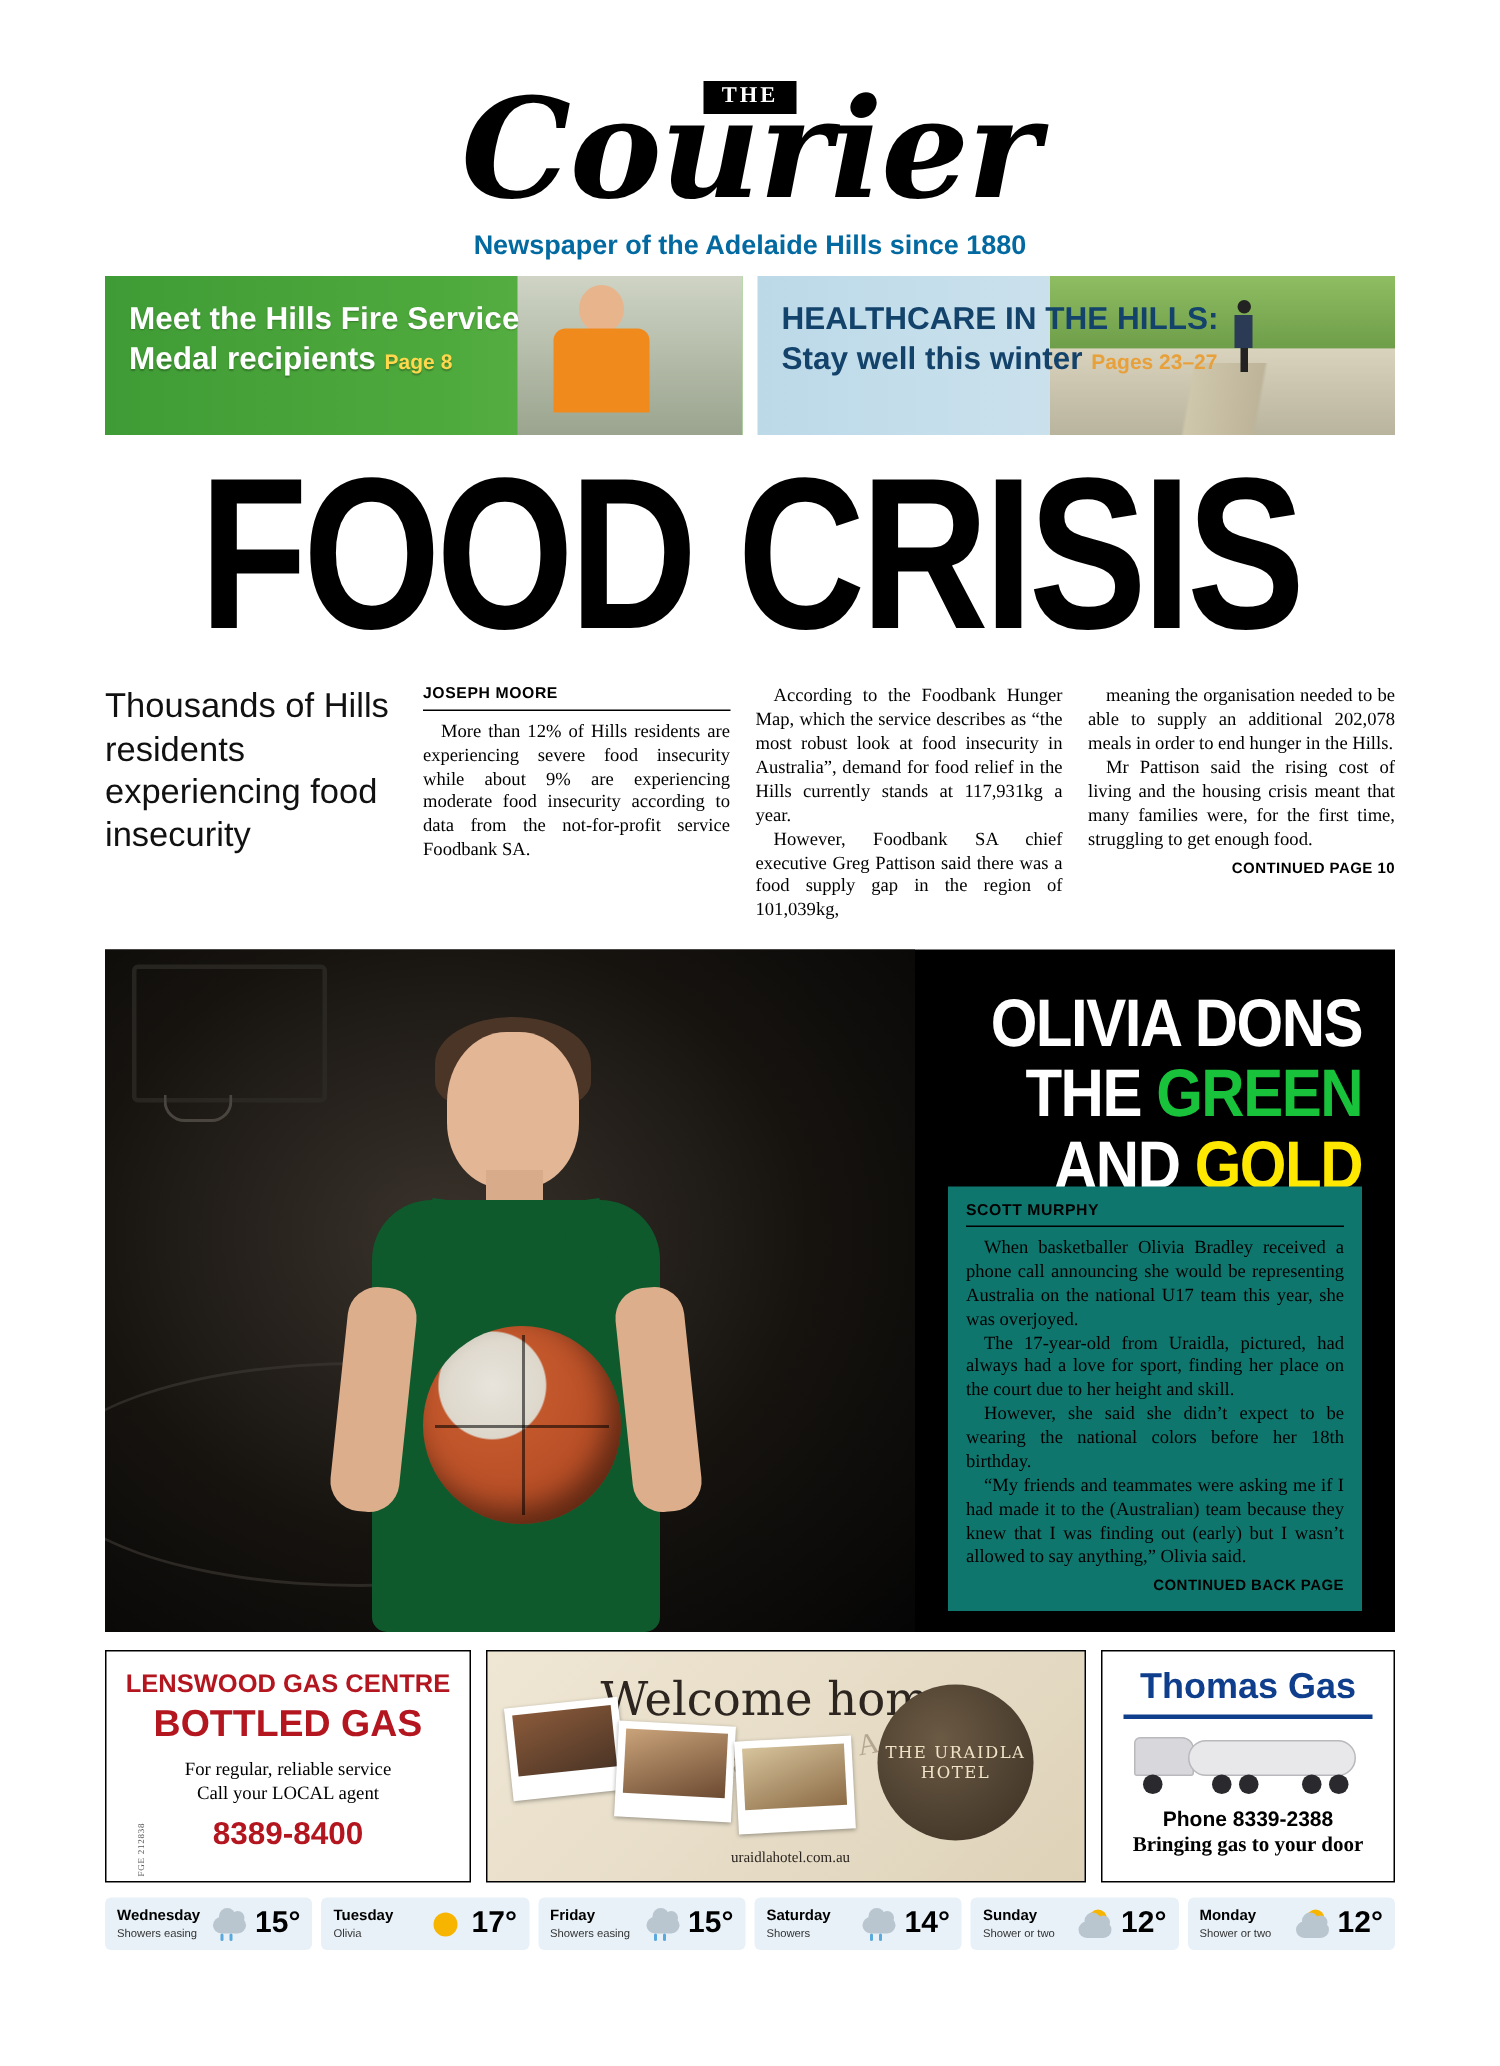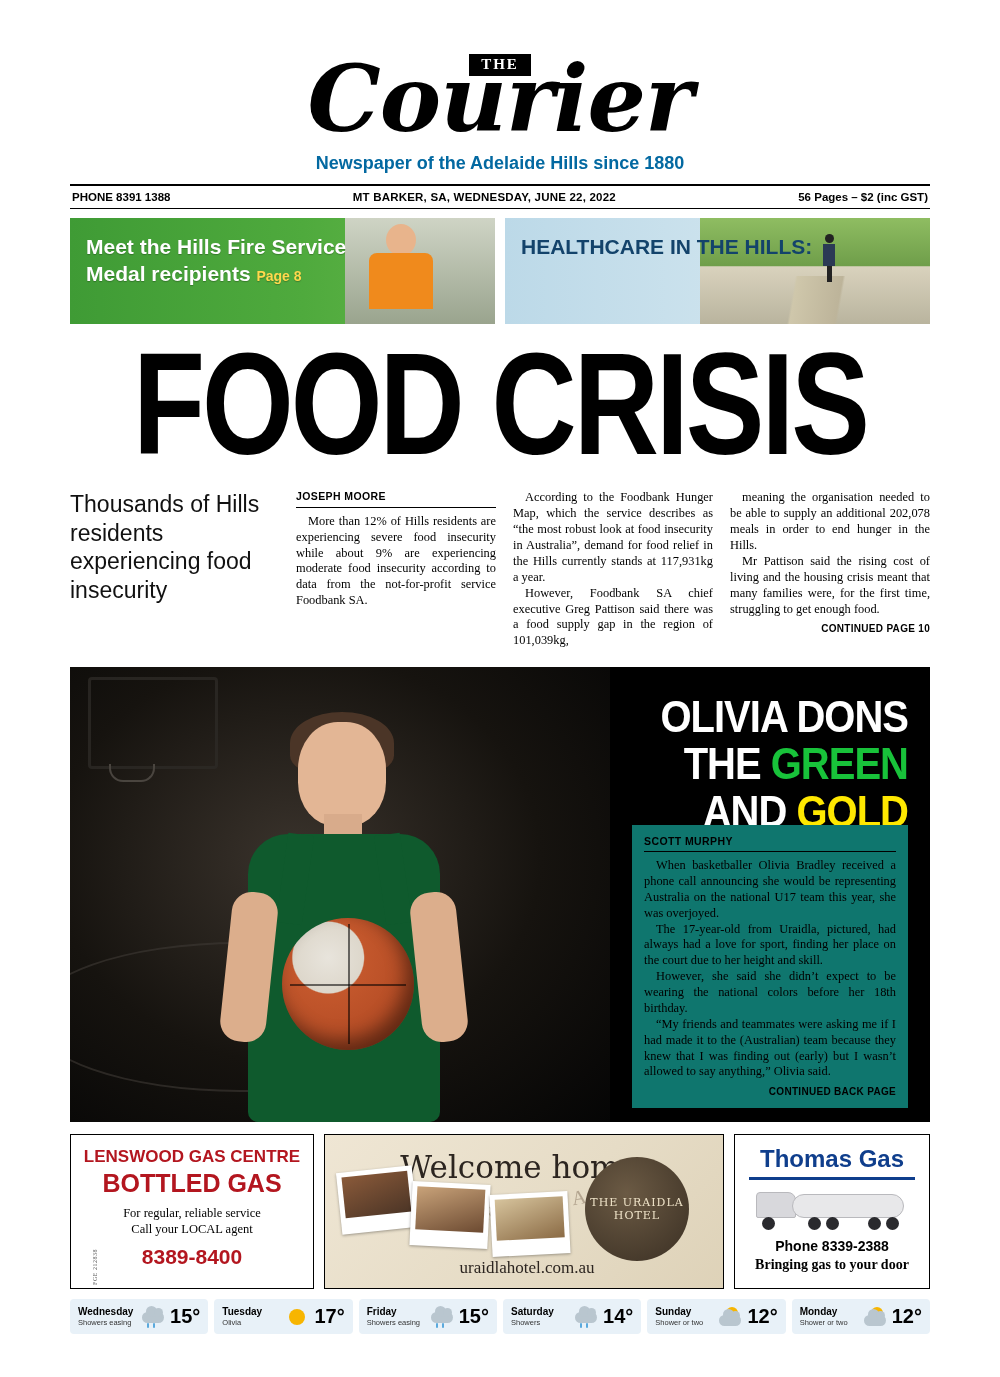--- a/index.html
+++ b/index.html
@@ -72,21 +72,21 @@
   
   .lead-head {
     font-family: "Liberation Sans", sans-serif;
     font-weight: bold; font-size: 118px; line-height: 0.92;
     letter-spacing: -3px; text-align: center; margin-top: 14px;
     transform: scaleY(1.22); transform-origin: top center;
   }
   .lead-head-wrap { height: 130px; }
 
   
-  .lead-story { display: flex; gap: 26px; margin-top: 22px; }
+  .lead-story { display: flex; gap: 12px; margin-top: 22px; }
   .deck {
     width: 200px; font-family: "Liberation Sans", sans-serif;
     font-size: 23px; line-height: 1.24; color: #111; font-weight: 400;
   }
   .cols { display: flex; gap: 17px; flex: 1; }
   .col { flex: 1; font-size: 12.4px; line-height: 1.28; text-align: justify; }
   .byline {
     font-family: "Liberation Sans", sans-serif; font-weight: bold;
     font-size: 10.5px; letter-spacing: 0.4px; border-bottom: 1px solid #000;
     padding-bottom: 3px; margin-bottom: 6px;
@@ -141,21 +141,21 @@
   .ads { display: flex; gap: 10px; margin-top: 12px; height: 155px; }
   .ad { border: 1px solid #000; position: relative; overflow: hidden; }
   .ad-gas { width: 244px; text-align: center; padding-top: 12px; }
   .ad-gas .t1 { font-family:"Liberation Sans",sans-serif; font-weight:bold; color:#b3161f; font-size: 17px; }
   .ad-gas .t2 { font-family:"Liberation Sans",sans-serif; font-weight:bold; color:#b3161f; font-size: 25px; margin-top:2px;}
   .ad-gas .t3 { font-size: 12.5px; margin-top: 8px; line-height:1.25; }
   .ad-gas .t4 { font-family:"Liberation Sans",sans-serif; font-weight:bold; color:#b3161f; font-size: 21px; margin-top: 8px;}
   .ad-gas .side { position:absolute; left: 6px; bottom: 18px; font-size: 6px; transform: rotate(-90deg); color:#555; letter-spacing:.5px;}
   .ad-hotel { flex: 1; background: linear-gradient(135deg,#efe6d4 0%, #e6dcc6 55%, #ded2b8 100%); position: relative; }
   .ad-hotel .welcome { font-family: "DejaVu Serif", serif; font-size: 31px; text-align: center; padding-top: 14px; color:#2c2520;}
-  .ad-hotel .url { position:absolute; bottom: 10px; left:6px; right:0; text-align:center; font-family:"Liberation Serif",serif; font-size: 17px; color:#2c2520;}
+  .ad-hotel .url { position:absolute; bottom: 10px; left:6px; right:0; text-align:center; font-family:"Liberation Serif",serif; font-size: 10px; color:#2c2520;}
   .ad-hotel .stamp { position:absolute; left: 140px; top: 54px; width: 200px; height: 74px;
      font-family:"Liberation Serif",serif; font-size: 20px; letter-spacing: 6px; color: rgba(120,100,80,.45);
      transform: rotate(-10deg); }
   .ph { position:absolute; background:#fff; padding:5px 5px 16px; box-shadow: 0 1px 3px rgba(0,0,0,.35);}
   .ph .inner { width:100%; height:100%; }
   .ph1 { left: 14px; top: 34px; width: 76px; height: 62px; transform: rotate(-6deg); }
   .ph1 .inner { background: linear-gradient(160deg,#8a5a3a,#4c3526); }
   .ph2 { left: 86px; top: 48px; width: 78px; height: 64px; transform: rotate(3deg); }
   .ph2 .inner { background: linear-gradient(160deg,#c9a37a,#6c4a31); }
   .ph3 { left: 166px; top: 58px; width: 78px; height: 62px; transform: rotate(-3deg); }
@@ -192,25 +192,20 @@
 <body>
 
 <div class="page">
 
   <div class="masthead">
     <div class="the-badge">THE</div>
     <div class="mast-title">Courier</div>
     <div class="mast-sub">Newspaper of the Adelaide Hills since 1880</div>
   </div>
 
-  <div class="infobar">
-    <div>PHONE 8391 1388</div>
-    <div class="center">MT BARKER, SA, WEDNESDAY, JUNE 22, 2022</div>
-    <div>56 Pages – $2 (inc GST)</div>
-  </div>
 
   <div class="promos">
     <div class="promo promo-green">
       <div class="promo-photo">
         <div class="fireman">
           <div class="head"></div>
             <div class="body"></div>
         </div>
       </div>
       <div class="promo-text">
@@ -224,20 +219,23 @@
       <div class="promo-photo">
         <div class="path"></div>
         <div class="runner">
           <div class="rhead"></div>
             <div class="rbody"></div>
             <div class="rleg"></div>
         </div>
       </div>
       <div class="promo-text">
         <div class="l1">HEALTHCARE IN THE HILLS:</div>
+        <div class="l2"><span>Stay well this winter</span>
+          <span class="pg">Pages 23–27</span>
+        </div>
       </div>
     </div>
   </div>
 
   <div class="lead-head-wrap">
     <div class="lead-head">FOOD CRISIS</div>
   </div>
 
   <div class="lead-story">
     <div class="deck">Thousands of Hills residents experiencing food insecurity</div>

